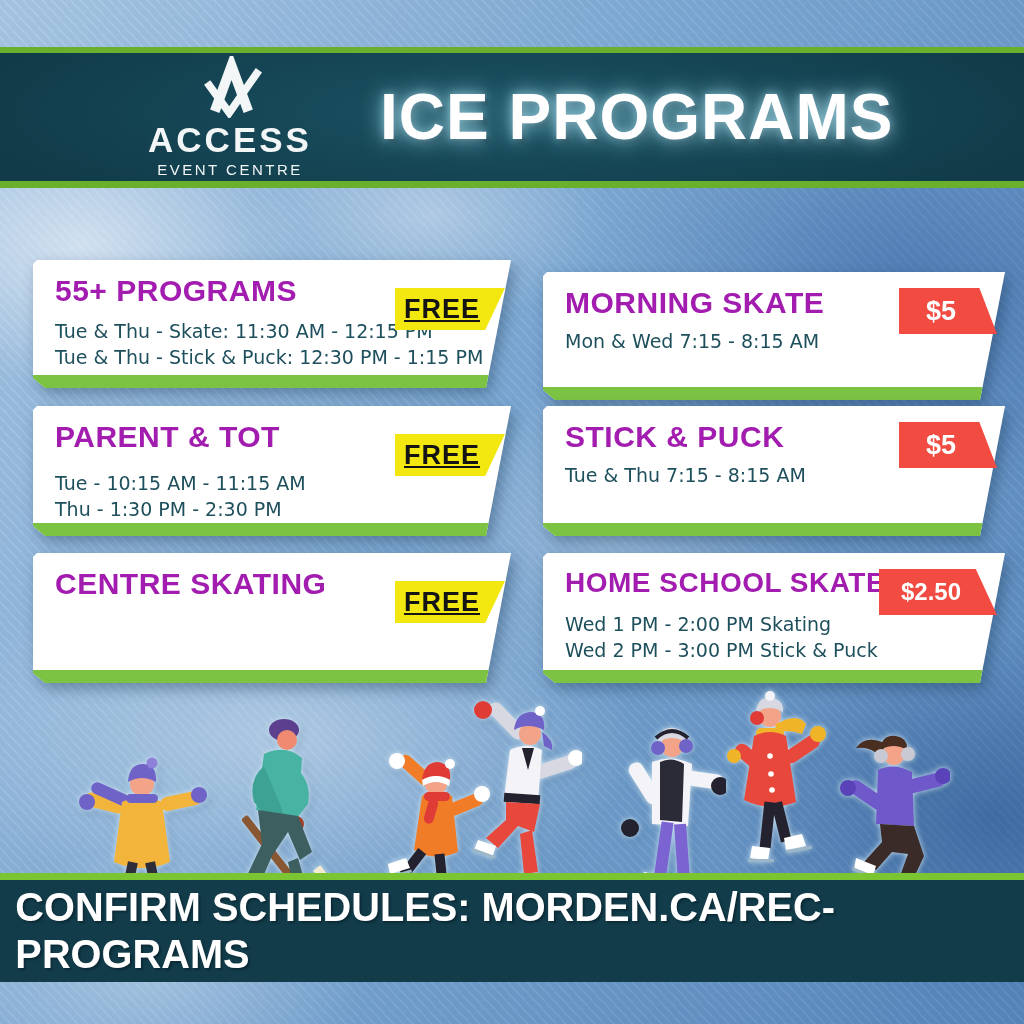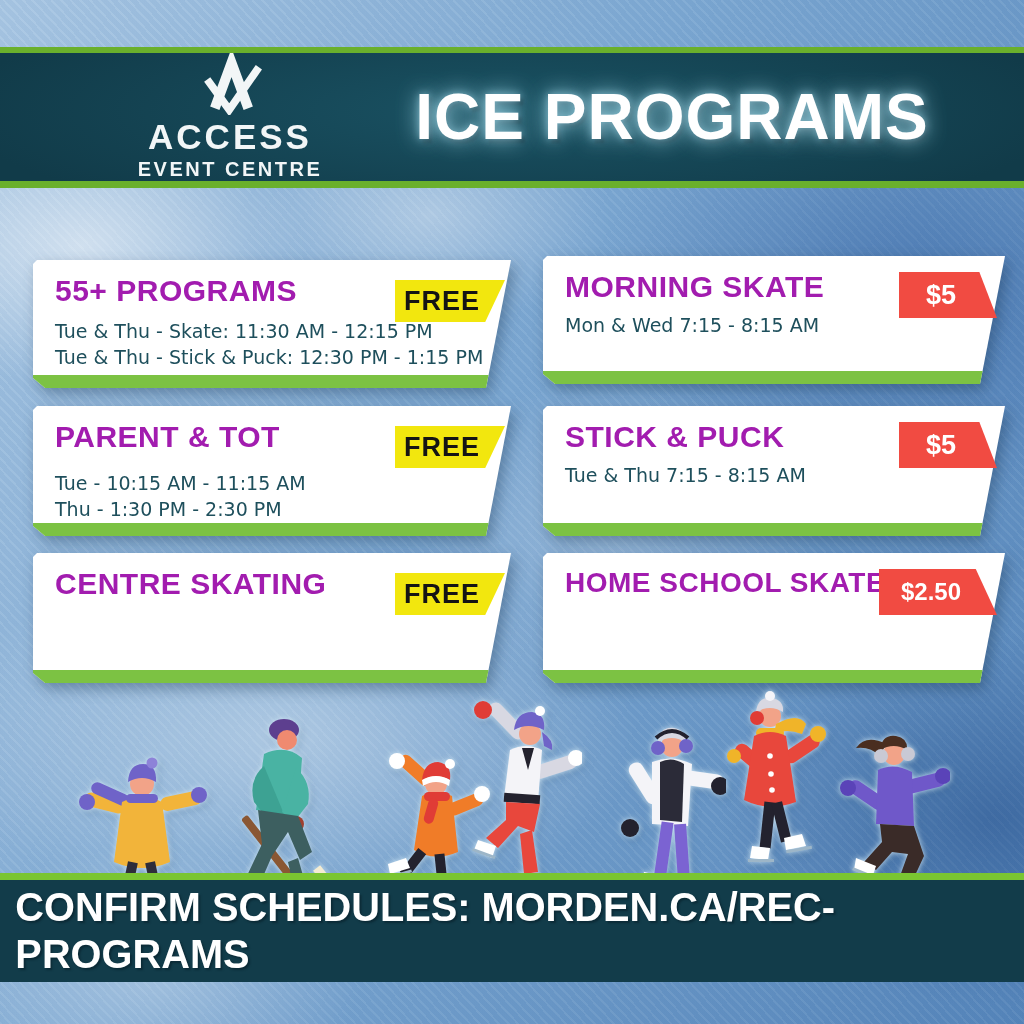--- a/index.html
+++ b/index.html
@@ -22,23 +22,23 @@
   .band{
     position:absolute; left:0; right:0; background:radial-gradient(ellipse 70% 120% at 50% 45%, #1a5263 0%, #113b49 78%);
   }
   .band.header{
     top:47px; height:141px; border-top:6px solid #6ab02c; border-bottom:7px solid #6ab02c;
     box-sizing:border-box; display:flex; align-items:center;
   }
   .logo-block{ width:300px; margin-left:80px; display:flex; flex-direction:column; align-items:center; color:#f2f6f7;}
   .logo-mark{ width:76px; height:62px; margin-bottom:4px;}
   .brand-name{ font-size:35px; letter-spacing:3px; font-weight:600; line-height:1.05;}
-  .brand-sub{ font-size:20px; letter-spacing:2.5px; font-weight:700; margin-top:3px;}
+  .brand-sub{ font-size:15px; letter-spacing:2.5px; font-weight:400; margin-top:3px;}
   .main-title{
-    flex:1; text-align:center; color:#fff; font-size:64px; font-weight:800; letter-spacing:1px;
+    flex:1; color:#fff; font-size:64px; font-weight:800; letter-spacing:1px;
     margin-right:60px;
     text-shadow:0 0 22px rgba(180,235,250,.85), 0 0 8px rgba(160,220,240,.6), 3px 4px 3px rgba(8,35,45,.55);
   }
   
   .card-wrap{ position:absolute; filter:drop-shadow(4px 6px 7px rgba(20,50,80,.38)); }
   .card{
     position:absolute; inset:0; background:#fff;
     clip-path:polygon(0 4px, 4px 0, 100% 0, calc(100% - 25px) 100%, 12px 100%, 0 calc(100% - 10px));
   }
   .card .strip{ position:absolute; left:0; right:0; bottom:0; height:13px; background:#7cc243; }
@@ -47,23 +47,24 @@
     color:#a21caf; white-space:nowrap;
   }
   .card-lines{ position:absolute; left:22px; top:58px; font-family:"DejaVu Sans", sans-serif;
     font-size:19px; font-weight:400; color:#1e4f5c; line-height:1.38; }
   .single .card-lines{ top:56px; }
   .tag{
     position:absolute; display:flex; align-items:center; justify-content:center;
     font-weight:800; box-shadow:none;
   }
   .tag-free{
-    right:6px; top:20px; width:110px; height:42px; padding-right:16px; box-sizing:border-box;
+    right:6px; top:28px; width:110px; height:42px; padding-right:16px; box-sizing:border-box;
     background:#f2e70e; color:#141414; font-size:27px; letter-spacing:1px;
     clip-path:polygon(0 0, 100% 0, 82% 100%, 0 100%);
+    text-decoration:underline;
   }
   .tag-price{
     right:8px; top:16px; width:98px; height:46px; padding-right:14px; box-sizing:border-box;
     background:#f14b42; color:#fff; font-size:27px;
     clip-path:polygon(0 0, 82% 0, 100% 100%, 0 100%);
   }
   .tag-wide{ width:118px; font-size:24px; }
   
   .band.footer{
     top:873px; height:109px; border-top:7px solid #7ac531; box-sizing:border-box;
@@ -97,21 +98,21 @@
       <div class="card-title">55+ PROGRAMS</div>
       <div class="card-lines">
         <div>Tue &amp; Thu - Skate: 11:30 AM - 12:15 PM</div>
         <div>Tue &amp; Thu - Stick &amp; Puck: 12:30 PM - 1:15 PM</div>
       </div>
       <div class="strip"></div>
     </div>
     <div class="tag tag-free">FREE</div>
   </div>
 
-  <div class="card-wrap single" style="left:543px; top:256px; width:462px; height:128px;">
+  <div class="card-wrap single" style="left:543px; top:272px; width:462px; height:128px;">
     <div class="card">
       <div class="card-title">MORNING SKATE</div>
       <div class="card-lines">
         <div>Mon &amp; Wed  7:15 - 8:15 AM</div>
       </div>
       <div class="strip"></div>
     </div>
     <div class="tag tag-price">$5</div>
   </div>
 
@@ -142,20 +143,24 @@
     <div class="card">
       <div class="card-title">CENTRE SKATING</div>
       <div class="strip"></div>
     </div>
     <div class="tag tag-free">FREE</div>
   </div>
 
   <div class="card-wrap" style="left:543px; top:553px; width:462px; height:130px;">
     <div class="card">
       <div class="card-title" style="font-size:28px;text-align:right;">HOME SCHOOL SKATE</div>
+      <div class="card-lines">
+        <div>Wed 1 PM - 2:00 PM Skating</div>
+        <div>Wed 2 PM - 3:00 PM Stick &amp; Puck</div>
+      </div>
       <div class="strip"></div>
     </div>
     <div class="tag tag-price tag-wide">$2.50</div>
   </div>
 
   <svg class="skater" style="left:76px; top:750px;" width="134" height="160" viewBox="0 0 134 160">
     <rect x="8" y="46" width="42" height="14" rx="7" fill="#f2b43a" transform="rotate(14 29 53)"></rect>
     <circle cx="11" cy="52" r="8" fill="#6f63c8"></circle>
     <rect x="84" y="44" width="42" height="14" rx="7" fill="#f2b43a" transform="rotate(-12 105 51)"></rect>
     <circle cx="123" cy="45" r="8" fill="#6f63c8"></circle>

